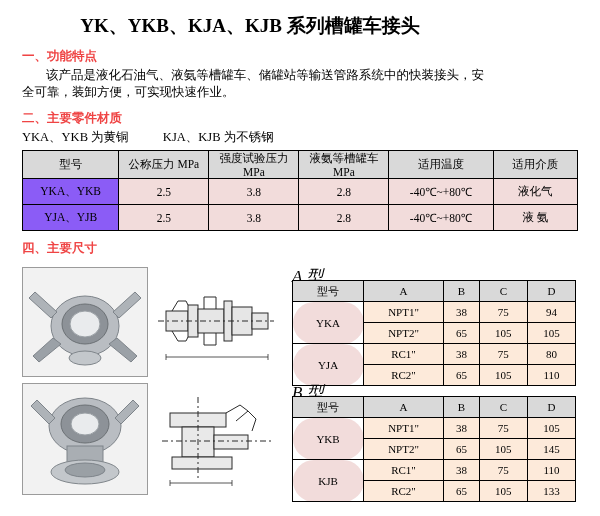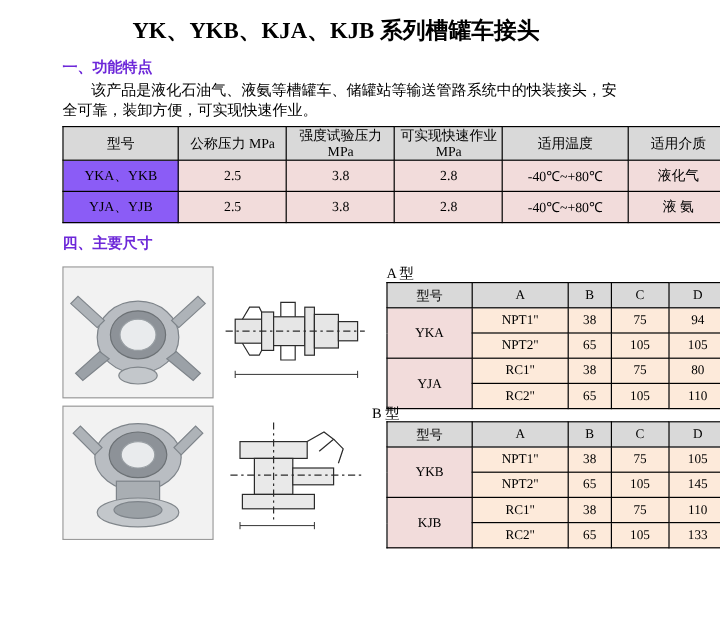--- a/index.html
+++ b/index.html
@@ -12,33 +12,32 @@
     background: #ffffff;
     font-family: "Liberation Sans", sans-serif;
     color: #000000;
     position: relative;
     overflow: hidden;
   }
   .page {
     position: relative;
     width: 500px;
     height: 516px;
-    padding-left: 30px;
   }
   .title {
     text-align: center;
     font-size: 19px;
     font-weight: bold;
     font-family: "Liberation Serif", serif;
     padding-top: 13px;
     letter-spacing: 0px;
     color: #000;
   }
   .section-head {
-    color: #6d28d9;
+    color: #ef4444;
     font-weight: bold;
     font-size: 12.5px;
     font-family: Liberation Sans, sans-serif;
     margin: 9px 0 2px 22px;
   }
   .para {
     font-size: 12.5px;
     font-family: "Liberation Serif", serif;
     line-height: 17px;
     margin: 0 16px 0 22px;
@@ -98,24 +97,25 @@
     overflow: hidden;
   }
   .img-a { left: 22px; top: 2px; width: 124px; height: 108px; }
   .img-b { left: 22px; top: 118px; width: 124px; height: 110px; }
   .dwg-a { left: 152px; top: 2px; width: 128px; height: 108px; border: none; background: #ffffff; }
   .dwg-b { left: 152px; top: 118px; width: 128px; height: 110px; border: none; background: #ffffff; }
 
   .type-label {
     position: absolute;
     font-family: "Liberation Serif", serif;
-    font-size: 12px;
+    font-size: 17px;
+    font-style: italic;
   }
   .type-a { left: 292px; top: 0px; }
-  .type-b { left: 280px; top: 116px; text-align: right; }
+  .type-b { left: 292px; top: 116px; text-align: right; }
 
   table.dim {
     position: absolute;
     border-collapse: collapse;
     font-family: "Liberation Serif", serif;
     font-size: 11px;
     width: 284px;
   }
   table.dim th, table.dim td {
     border: 1px solid #000;
@@ -123,48 +123,55 @@
     height: 20px;
     padding: 0 2px;
   }
   table.dim thead th {
     background: #d9d9d9;
     font-weight: normal;
   }
   table.dim td.mdl {
     background: #f2dcdb;
     width: 66px;
+    border-radius: 21px;
   }
   table.dim td.dv {
     background: #fdeada;
   }
   .dim-a { left: 292px; top: 15px; }
   .dim-b { left: 292px; top: 131px; }
 
   svg { display: block; }
 </style>
 </head>
 <body>
 
 <div class="page">
 
   <div class="title">YK、YKB、KJA、KJB 系列槽罐车接头</div>
 
   <div class="section-head">一、功能特点</div>
   <div class="para">该产品是液化石油气、液氨等槽罐车、储罐站等输送管路系统中的快装接头，安全可靠，装卸方便，可实现快速作业。</div>
 
+  <div class="section-head">二、主要零件材质</div>
+  <div class="mat-line">
+    <span>YKA、YKB 为黄铜</span>
+    <span class="gap"></span>
+    <span>KJA、KJB 为不锈钢</span>
+  </div>
 
 
   <table class="perf">
     <thead>
       <tr>
         <th class="c-model">型号</th>
         <th class="c-p">公称压力 MPa</th>
         <th class="c-p">强度试验压力 MPa</th>
-        <th class="c-p">可实现快速作业 MPa</th>
+        <th class="c-p">液氨等槽罐车 MPa</th>
         <th class="c-temp">适用温度</th>
         <th class="c-med">适用介质</th>
       </tr>
     </thead>
     <tbody>
       <tr>
         <td class="lbl">YKA、YKB</td>
         <td class="val">2.5</td>
         <td class="val">3.8</td>
         <td class="val">2.8</td>

